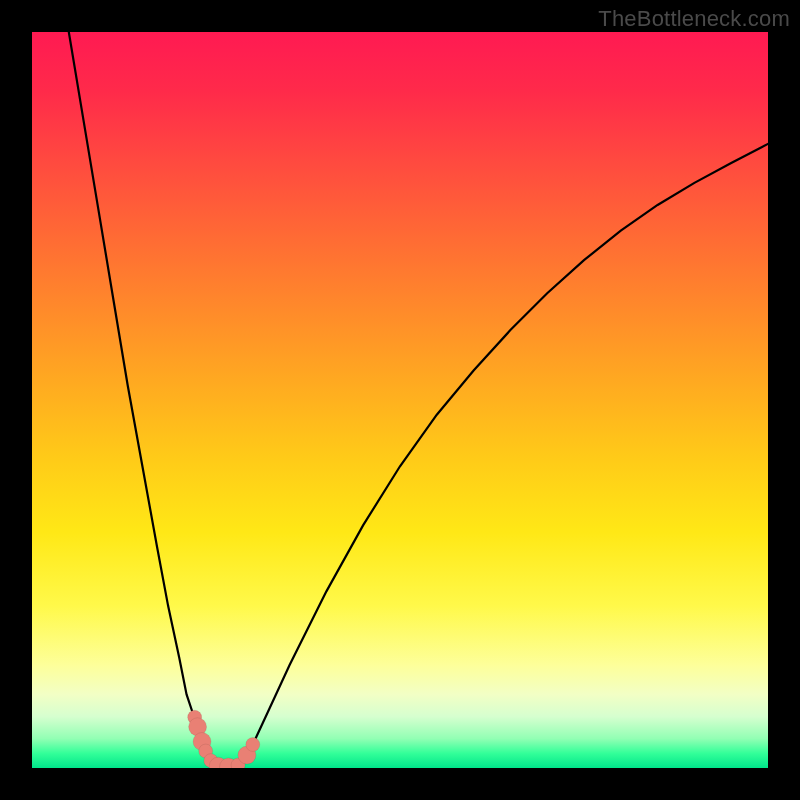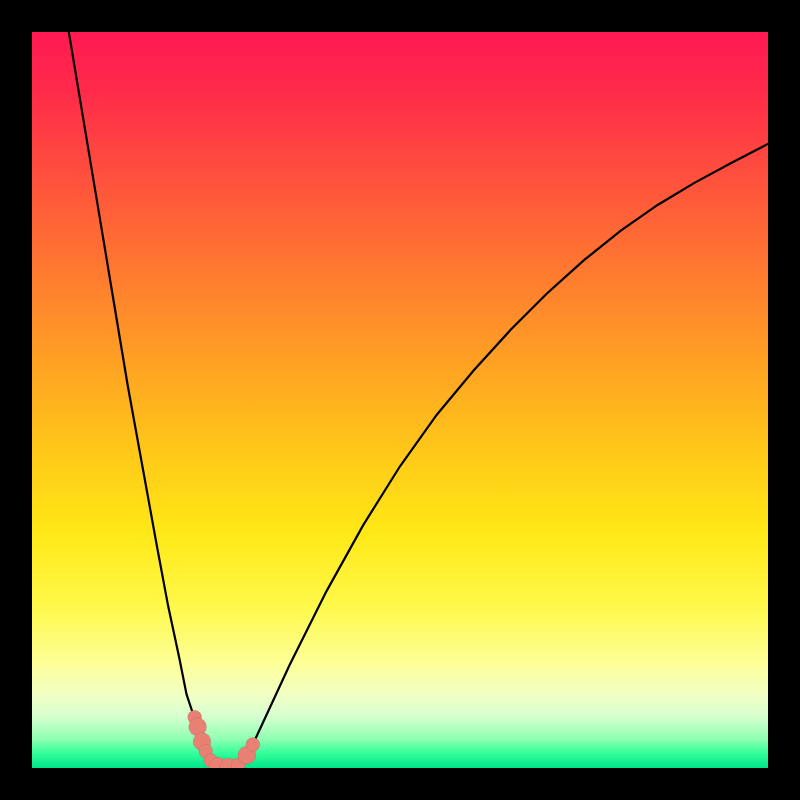--- a/index.html
+++ b/index.html
@@ -90,13 +90,14 @@
           <circle cx="173.70" cy="719.07" r="7" class="marker"></circle>
           <circle cx="178.85" cy="728.64" r="7" class="marker"></circle>
           <circle cx="186.21" cy="734.16" r="9" class="marker"></circle>
           <circle cx="196.51" cy="734.90" r="9" class="marker"></circle>
           <circle cx="206.08" cy="733.06" r="7" class="marker"></circle>
           <circle cx="214.91" cy="723.12" r="9" class="marker"></circle>
           <circle cx="220.80" cy="712.45" r="7" class="marker"></circle>
         </g>
     </svg>
   </div>
+  <div class="watermark">TheBottleneck.com</div>
 </div>
 
 </body></html>

